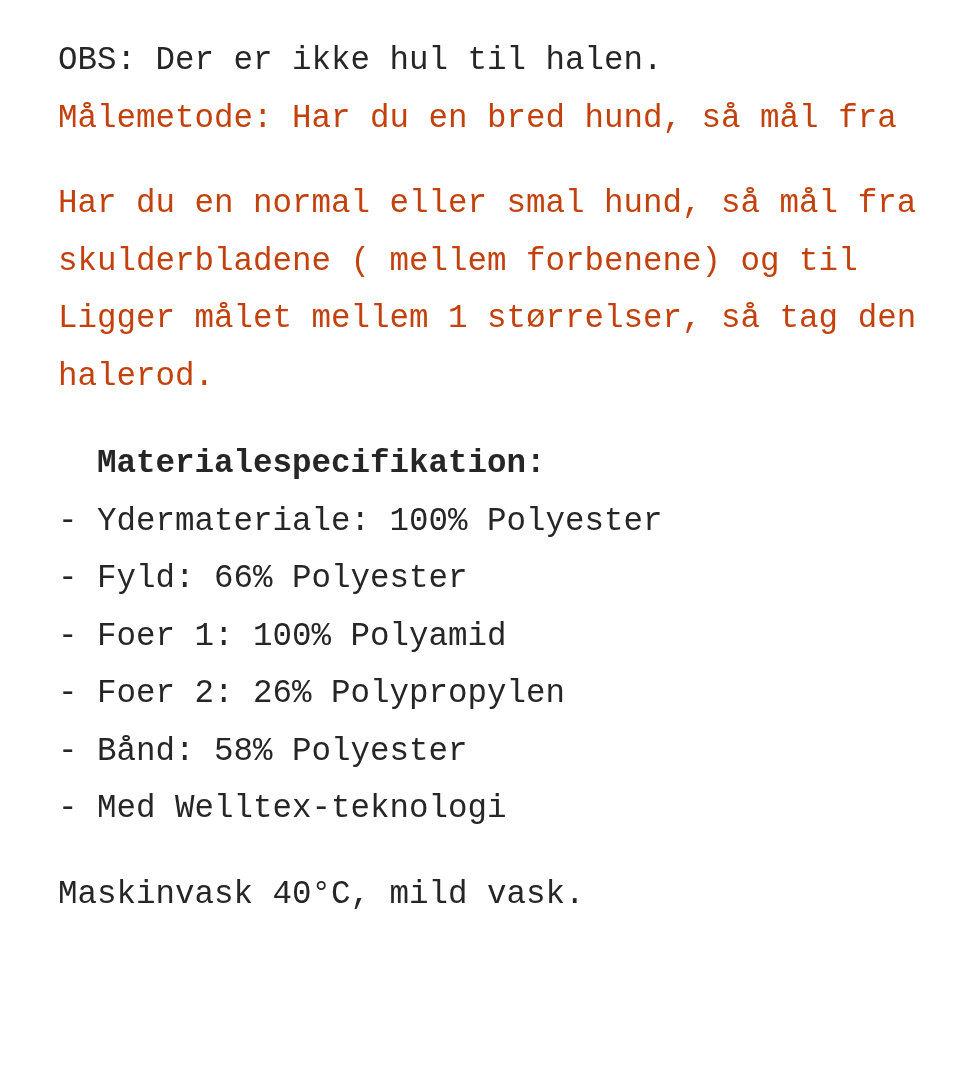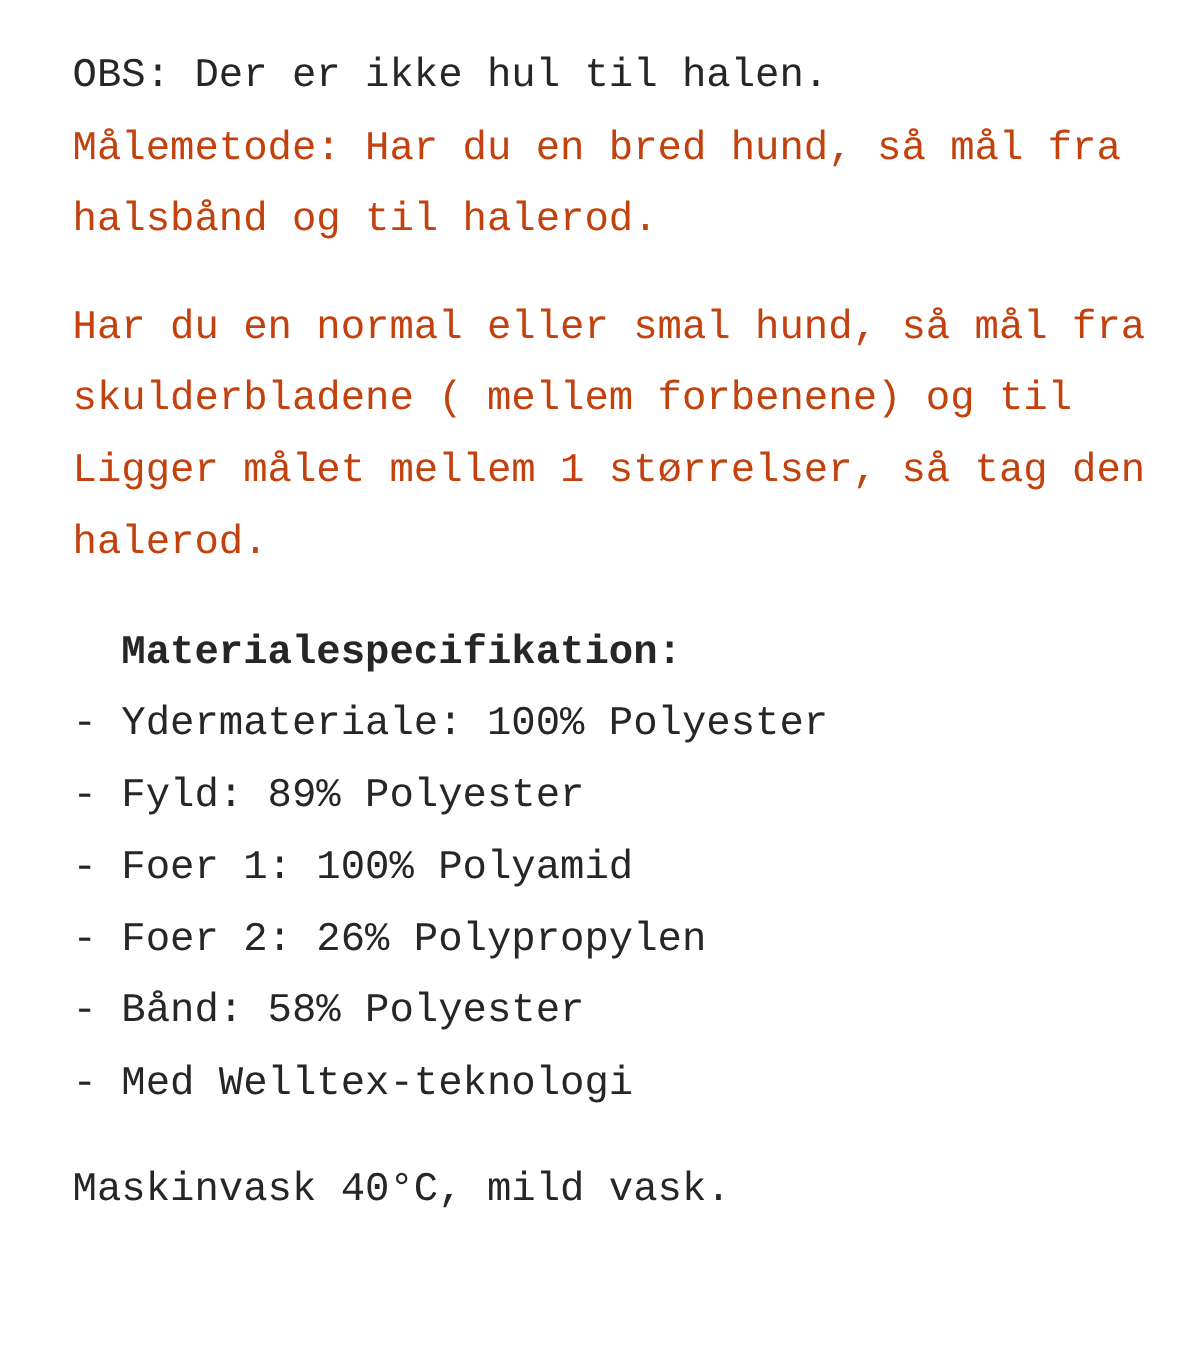--- a/index.html
+++ b/index.html
@@ -36,38 +36,37 @@
   </style>
 </head>
 <body>
 
 <div class="doc">
 
   <div class="line">OBS: Der er ikke hul til halen.</div>
 
   <div>
     <div class="line red">Målemetode: Har du en bred hund, så mål fra</div>
-    <div class="line red">halsbånd og til halerod.</div>
   </div>
 
   <div class="gap-small"></div>
 
   <div>
     <div class="line red">Har du en normal eller smal hund, så mål fra</div>
     <div class="line red">skulderbladene ( mellem forbenene) og til</div>
     <div class="line red">Ligger målet mellem 1 størrelser, så tag den</div>
     <div class="line red">halerod.</div>
   </div>
 
   <div class="gap-med"></div>
 
   <div>
     <div class="line bold">Materialespecifikation:</div>
     <div class="line">- Ydermateriale: 100% Polyester</div>
-    <div class="line">- Fyld: 89% Polyester</div>
+    <div class="line">- Fyld: 66% Polyester</div>
     <div class="line">- Foer 1: 100% Polyamid</div>
     <div class="line">- Foer 2: 26% Polypropylen</div>
     <div class="line">- Bånd: 58% Polyester</div>
     <div class="line">- Med Welltex-teknologi</div>
   </div>
 
   <div class="gap-small"></div>
 
   <div class="line">Maskinvask 40°C, mild vask.</div>
 

